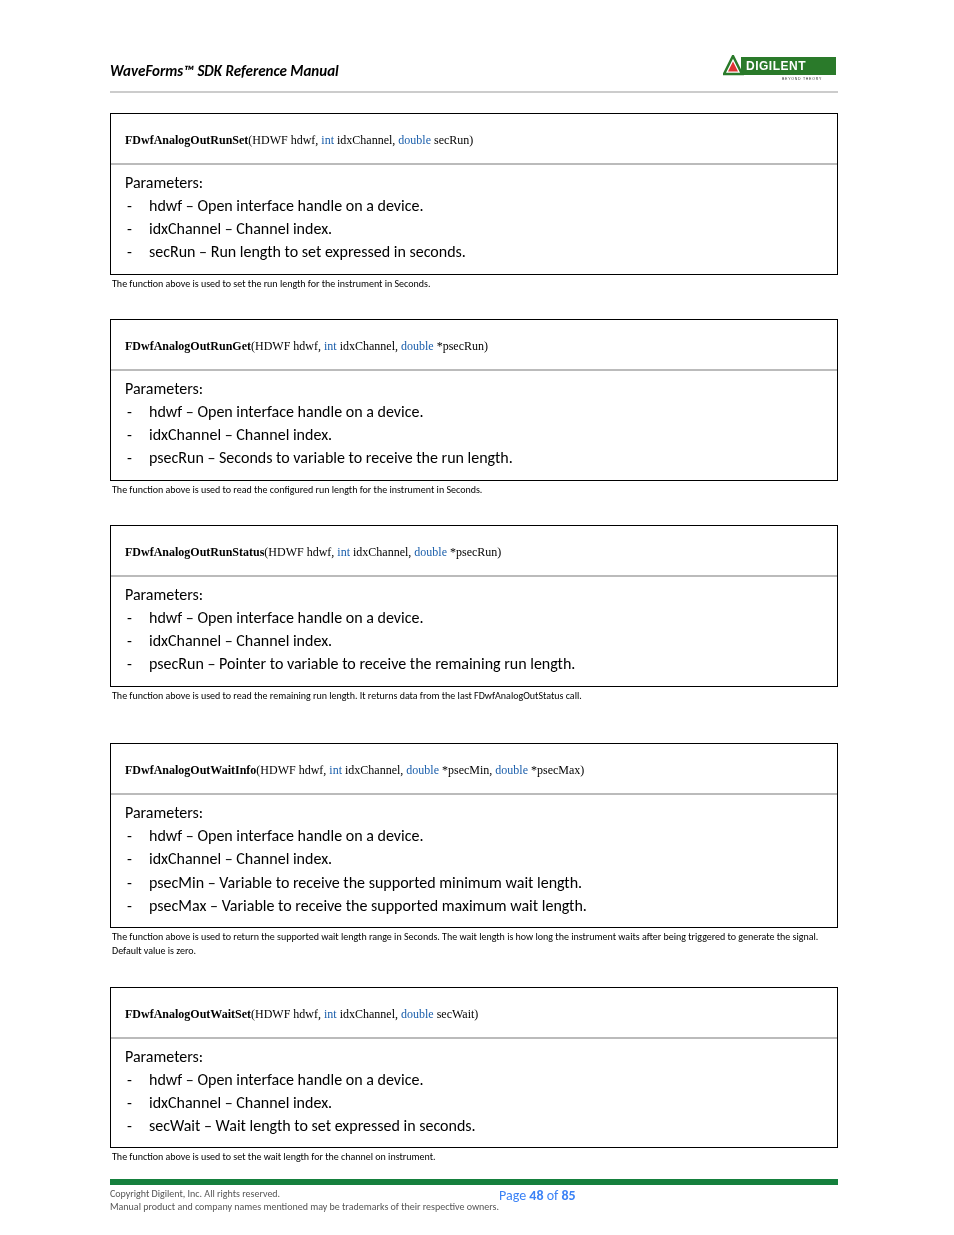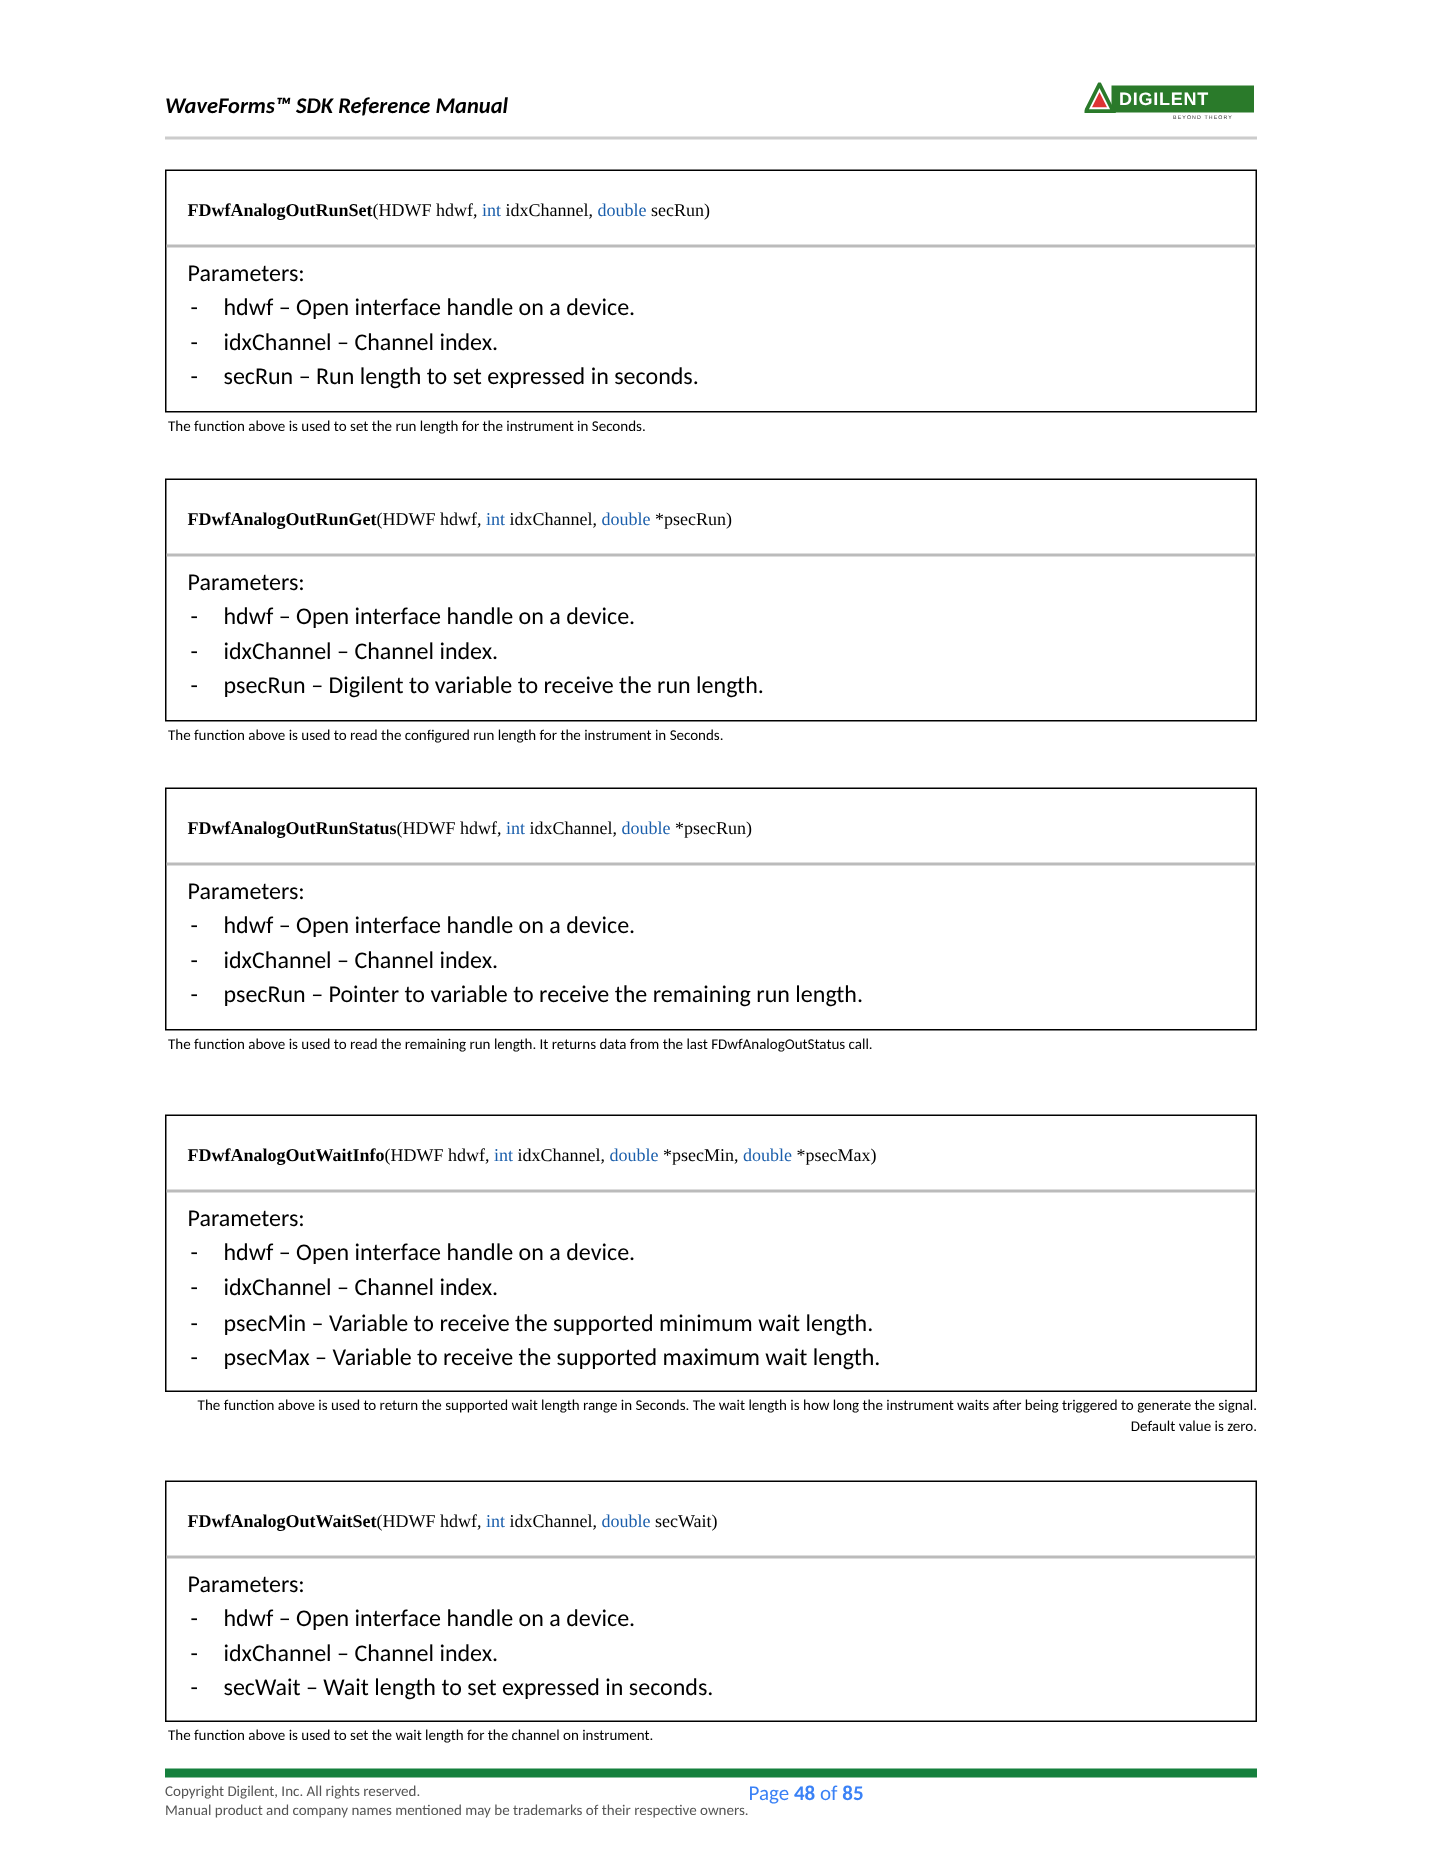--- a/index.html
+++ b/index.html
@@ -129,21 +129,21 @@
           <div class="param-line">
             <div class="dash">-</div>
             <div>hdwf – Open interface handle on a device.</div>
           </div>
           <div class="param-line">
             <div class="dash">-</div>
             <div>idxChannel – Channel index.</div>
           </div>
           <div class="param-line">
             <div class="dash">-</div>
-            <div>psecRun – Digilent to variable to receive the run length.</div>
+            <div>psecRun – Seconds to variable to receive the run length.</div>
           </div>
         </div>
       </div>
       <div class="desc" style="margin-top: -28px; margin-bottom: 28px;">The function above is used to read the configured run length for the instrument in Seconds.</div>
       <div class="func-block">
         <div class="func-sig"><span class="fname">FDwfAnalogOutRunStatus</span>(HDWF hdwf, <span class="kw">int</span> idxChannel, <span class="kw">double</span> *psecRun)</div>
         <div class="params-box">
           <div class="params-title">Parameters:</div>
           <div class="param-line">
             <div class="dash">-</div>
@@ -175,21 +175,21 @@
           <div class="param-line">
             <div class="dash">-</div>
             <div>psecMin – Variable to receive the supported minimum wait length.</div>
           </div>
           <div class="param-line">
             <div class="dash">-</div>
             <div>psecMax – Variable to receive the supported maximum wait length.</div>
           </div>
         </div>
       </div>
-      <div class="desc" style="margin-top: -28px; margin-bottom: 28px; text-align: right;">The function above is used to return the supported wait length range in Seconds. The wait length is how long the instrument waits after being triggered to generate the signal. Default value is zero.</div>
+      <div class="desc" style="margin-top: -28px; margin-bottom: 28px;">The function above is used to return the supported wait length range in Seconds. The wait length is how long the instrument waits after being triggered to generate the signal. Default value is zero.</div>
       <div class="func-block">
         <div class="func-sig"><span class="fname">FDwfAnalogOutWaitSet</span>(HDWF hdwf, <span class="kw">int</span> idxChannel, <span class="kw">double</span> secWait)</div>
         <div class="params-box">
           <div class="params-title">Parameters:</div>
           <div class="param-line">
             <div class="dash">-</div>
             <div>hdwf – Open interface handle on a device.</div>
           </div>
           <div class="param-line">
             <div class="dash">-</div>

